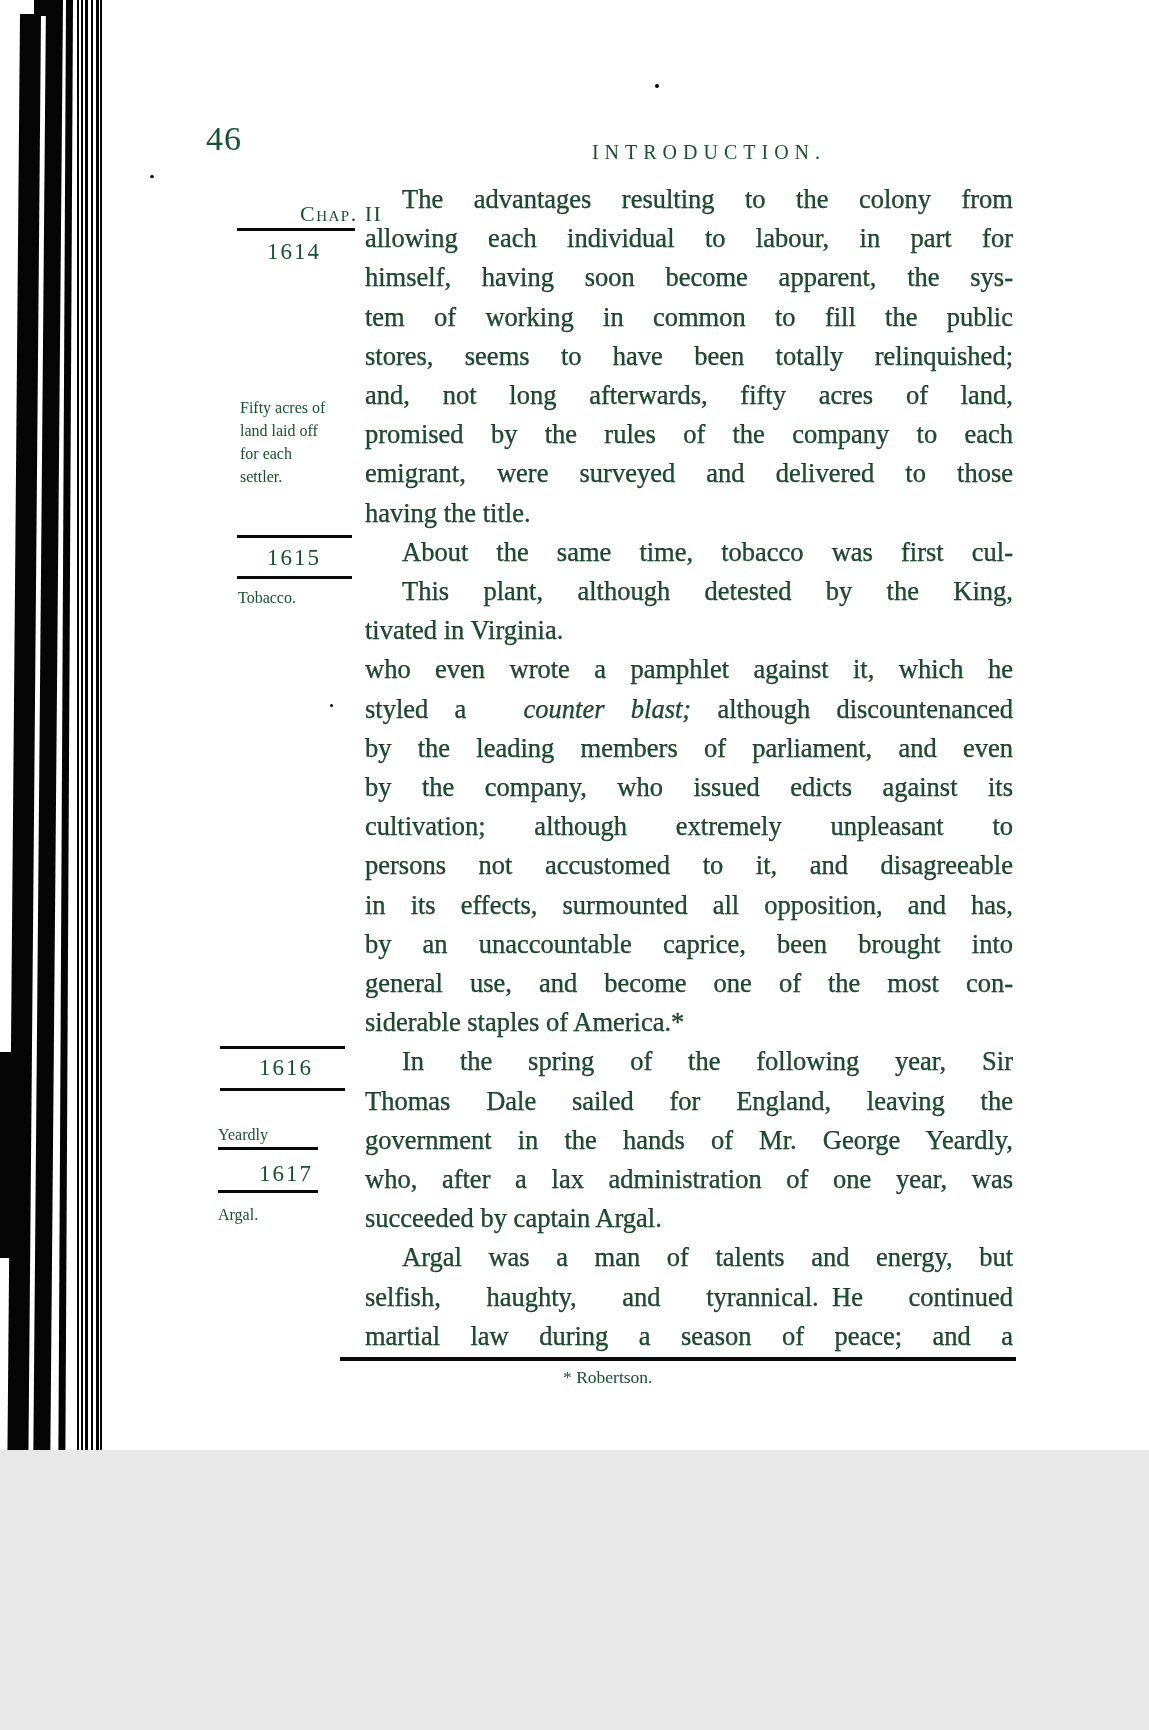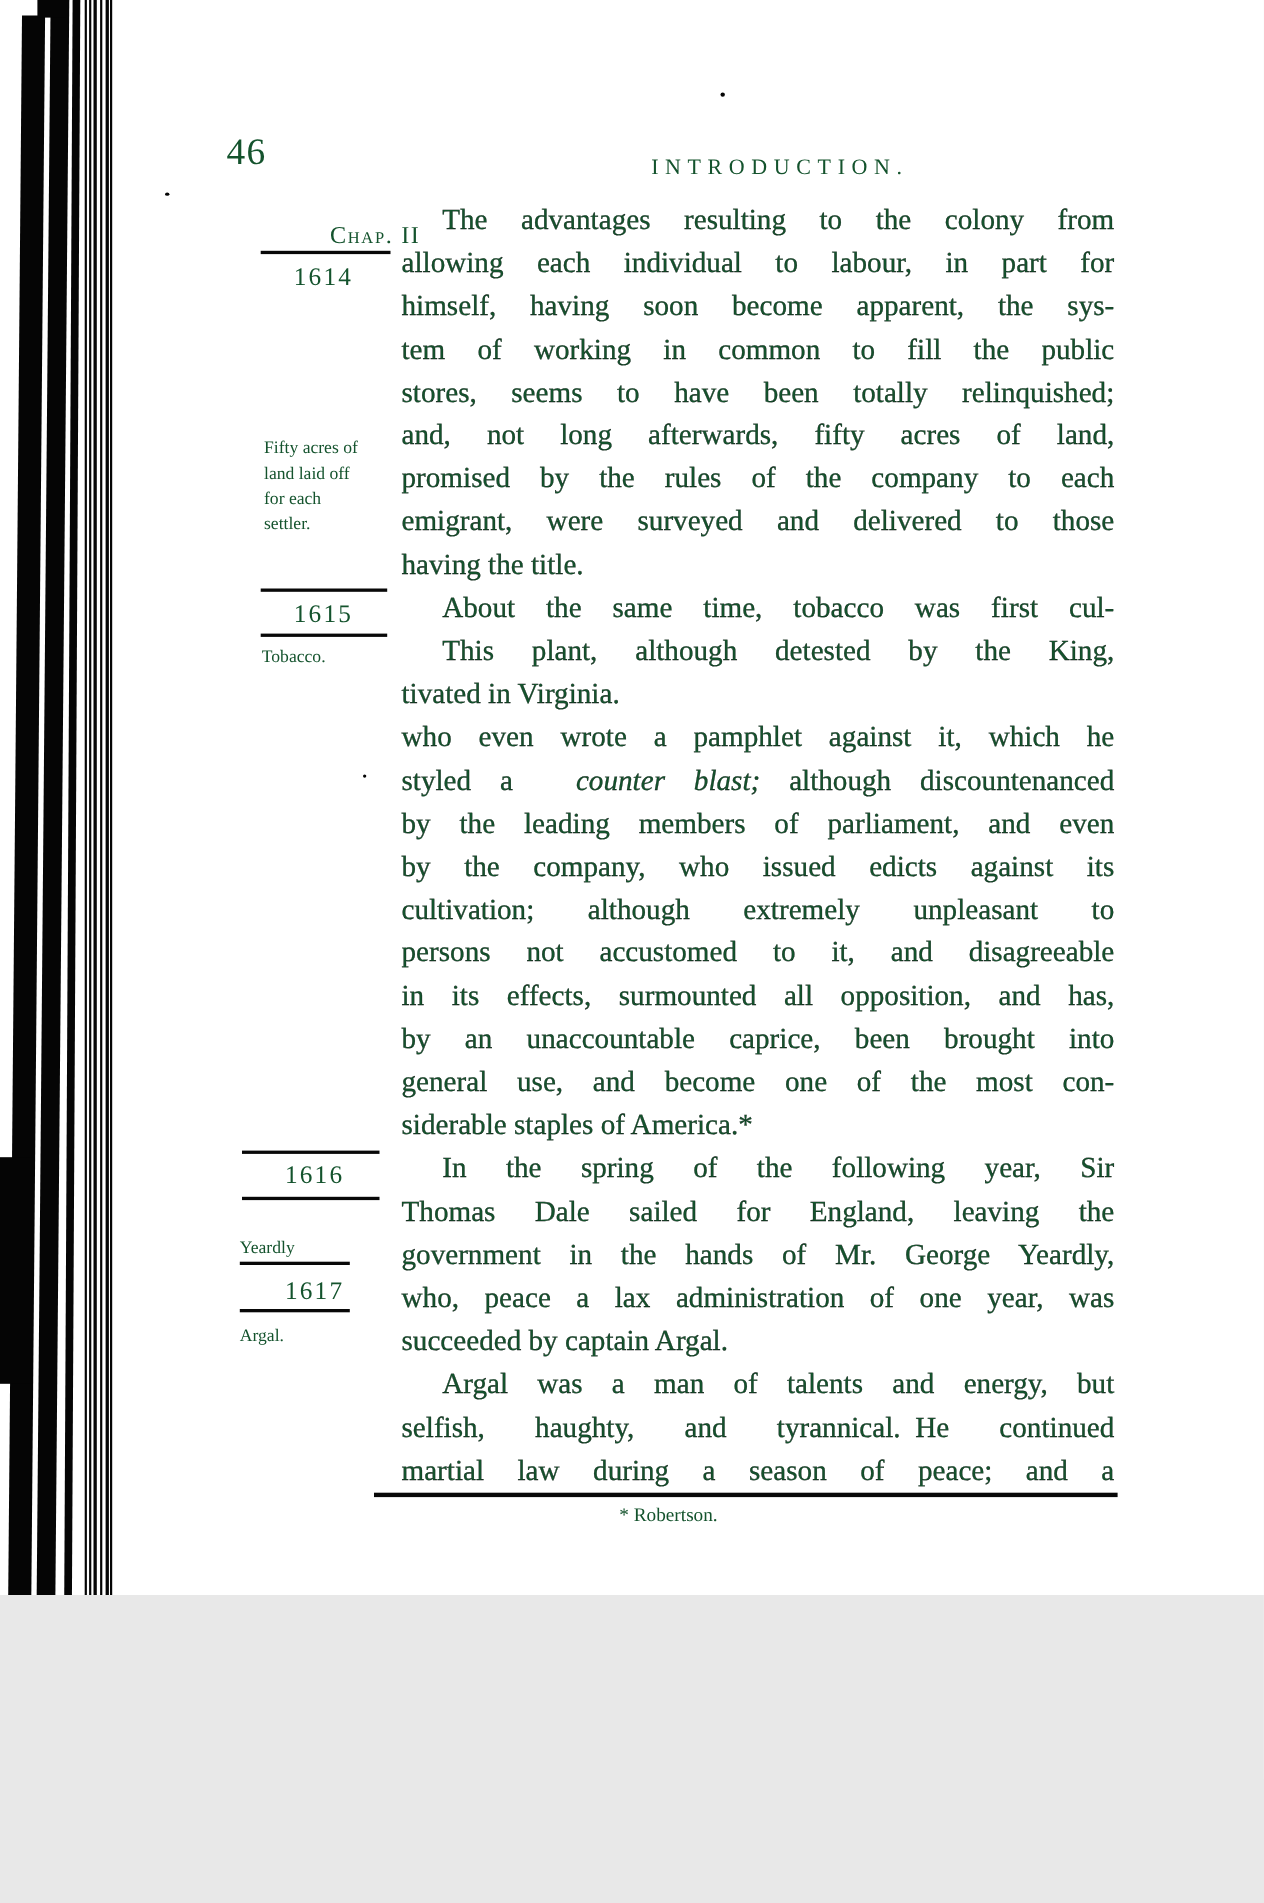--- a/index.html
+++ b/index.html
@@ -130,21 +130,21 @@
       <div class="line">by the company, who issued edicts against its</div>
       <div class="line">cultivation; although extremely unpleasant to</div>
       <div class="line">persons not accustomed to it, and disagreeable</div>
       <div class="line">in its effects, surmounted all opposition, and has,</div>
       <div class="line">by an unaccountable caprice, been brought into</div>
       <div class="line">general use, and become one of the most con-</div>
       <div class="line last">siderable staples of America.*</div>
       <div class="line indent">In the spring of the following year, Sir</div>
       <div class="line">Thomas Dale sailed for England, leaving the</div>
       <div class="line">government in the hands of Mr. George Yeardly,</div>
-      <div class="line">who, peace a lax administration of one year, was</div>
+      <div class="line">who, after a lax administration of one year, was</div>
       <div class="line last">succeeded by captain Argal.</div>
       <div class="line indent">Argal was a man of talents and energy, but</div>
       <div class="line">selfish, haughty, and tyrannical. He continued</div>
       <div class="line">martial law during a season of peace; and a</div>
     </div>
 
   <div class="footnote-rule"></div>
   <div class="footnote">* Robertson.</div>
 
 </div>

